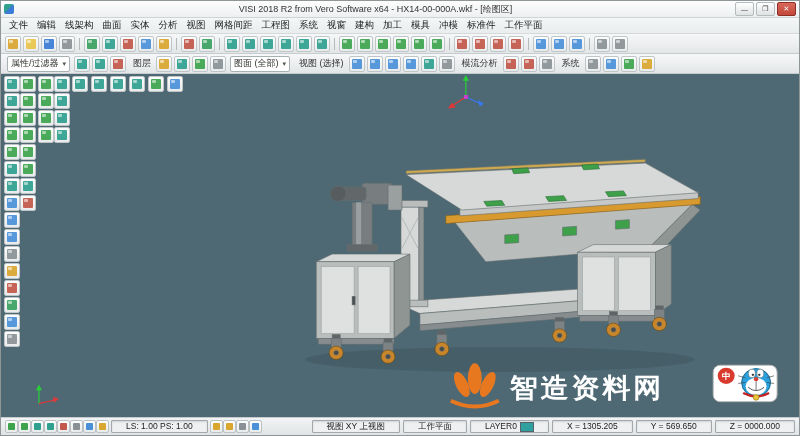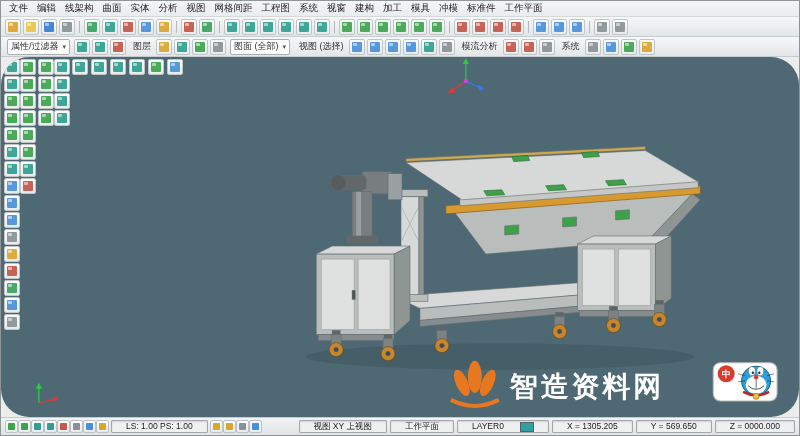--- a/index.html
+++ b/index.html
@@ -20,41 +20,50 @@
   .tb-group{display:flex;align-items:center;}
   .tb-icon{width:14px;height:14px;margin:0 1px;border:1px solid #c0c6c8;background:linear-gradient(#fcfdfd,#e8ebec);border-radius:2px;position:relative;flex:0 0 auto;}
   .tb-icon::before{content:"";position:absolute;inset:2px;background:var(--c,transparent);border-radius:1px;opacity:.92;}
   .tb-icon::after{content:"";position:absolute;left:3px;top:3px;width:4px;height:3px;background:rgba(255,255,255,.55);border-radius:1px;}
   [data-name="separator"]{width:1px;height:12px;border:none;background:#b4b9bb;border-radius:0;margin:0 3px;}
   [data-name="separator"]::before,[data-name="separator"]::after{display:none;}
   .tb-label{font-size:9px;color:#333;margin:0 4px 0 6px;white-space:nowrap;}
   .tb-dropdown{display:flex;align-items:center;height:14px;border:1px solid #a9b0b3;background:#fff;font-size:9px;color:#333;padding:0 3px;margin:0 3px;border-radius:2px;white-space:nowrap;}
   .dd-arrow{font-size:7px;margin-left:4px;color:#555;}
   
-  .viewport{flex:1 1 auto;position:relative;background:var(--viewport-bg,#4e6973);overflow:hidden;border-radius:28px;}
+  .viewport{flex:1 1 auto;position:relative;background:var(--viewport-bg,#4e6973);overflow:hidden;}
   .scene{position:absolute;inset:0;width:100%;height:100%;display:block;}
   .dock{position:absolute;display:flex;flex-direction:column;gap:1px;z-index:5;}
   .dock1{left:2px;top:2px;} .dock2{left:18px;top:2px;}
   .palette{position:absolute;left:36px;top:2px;display:grid;grid-template-columns:repeat(2,15px);gap:1px;z-index:5;}
   .floatbar{position:absolute;left:70px;top:2px;display:flex;gap:1px;z-index:5;}
   
   .statusbar{height:17px;display:flex;align-items:center;background:linear-gradient(#f1f3f4,#e1e4e5);border-top:1px solid #c6cbcd;padding:0 4px;gap:2px;font-size:8.5px;color:#222;flex:0 0 auto;}
   .sb-icon{width:11px;height:11px;border:1px solid #bcc1c3;background:linear-gradient(#fbfcfc,#e8ebec);border-radius:2px;position:relative;flex:0 0 auto;}
   .sb-icon::before{content:"";position:absolute;inset:2px;background:var(--c,transparent);border-radius:1px;}
   .sb-box{border:1px solid #a2a8ab;background:#eef0f1;box-shadow:inset 0 1px 2px rgba(0,0,0,.12);padding:0 14px;height:11px;line-height:11px;white-space:nowrap;border-radius:1px;}
   .sb-fields{margin-left:auto;display:flex;align-items:center;gap:3px;}
-  .sb-layer{display:flex;align-items:center;gap:16px;}
+  .sb-layer{display:flex;align-items:center;gap:3px;}
   .sb-chip{width:12px;height:8px;background:var(--layer-chip,#2f9f9f);border:1px solid #55626a;}
   text{font-family:"Liberation Sans",sans-serif;}
 </style>
 </head>
 <body>
 
 <div class="app" data-name="visi-window">
 
+  <div class="titlebar" data-name="title-bar">
+    <span class="app-ico" data-name="app-icon"></span>
+    <span class="title" data-name="window-title">VISI 2018 R2 from Vero Software x64 - HX14-00-000A.wkf - [绘图区]</span>
+    <div class="win-controls" data-name="window-controls">
+      <span class="win-btn" data-name="minimize-button">—</span>
+      <span class="win-btn" data-name="maximize-button">❐</span>
+      <span class="win-btn win-close" data-name="close-button">✕</span>
+    </div>
+  </div>
 
   <div class="menubar" data-name="menu-bar">
 
   <span class="menu-item" data-name="menu-item">文件</span>
       <span class="menu-item" data-name="menu-item">编辑</span>
       <span class="menu-item" data-name="menu-item">线架构</span>
       <span class="menu-item" data-name="menu-item">曲面</span>
       <span class="menu-item" data-name="menu-item">实体</span>
       <span class="menu-item" data-name="menu-item">分析</span>
       <span class="menu-item" data-name="menu-item">视图</span>

